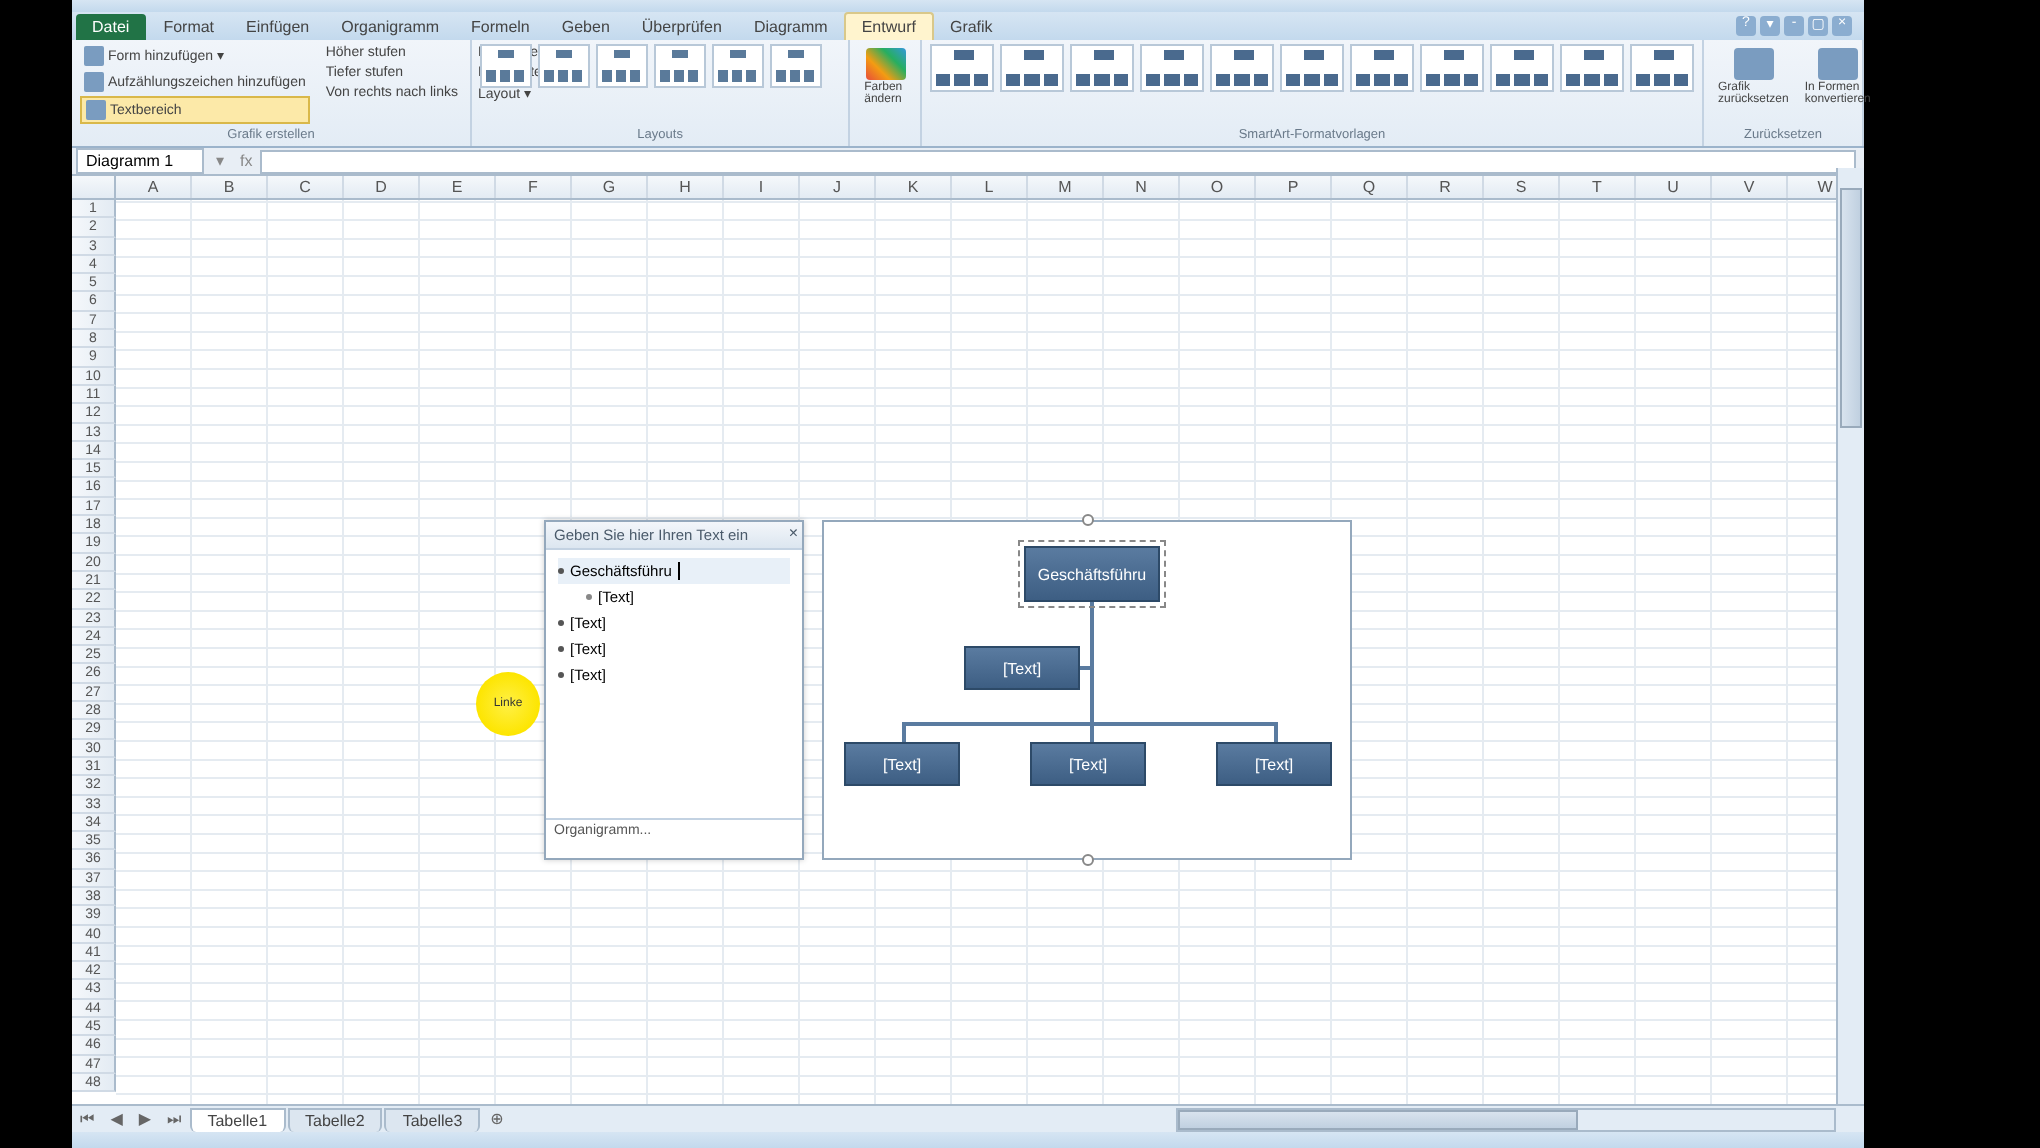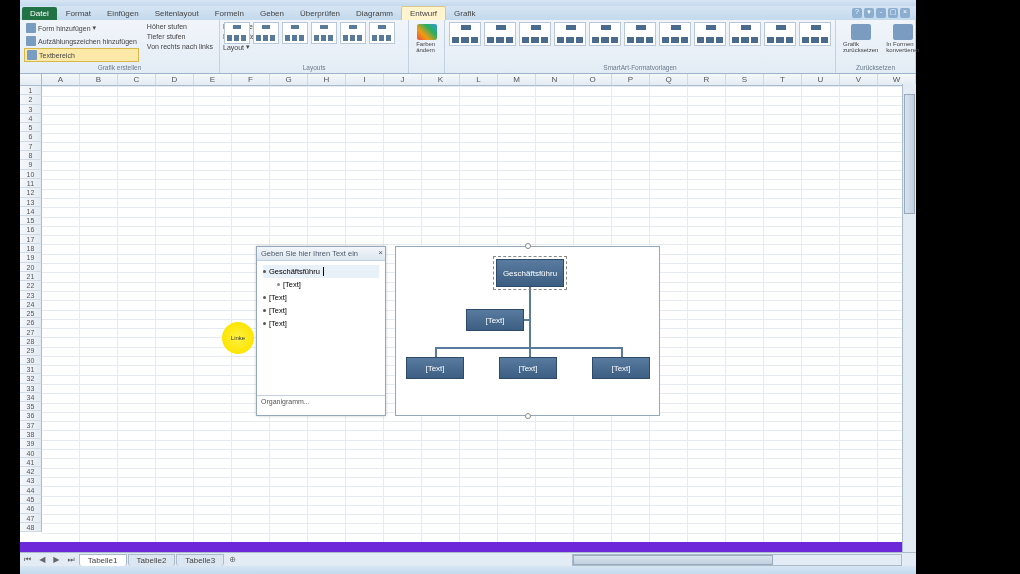--- a/index.html
+++ b/index.html
@@ -1,17 +1,17 @@
 <!DOCTYPE html>
 <html><head>
   <meta charset="utf-8">
   <style>
     * { margin: 0; padding: 0; box-sizing: border-box; font-family: 'Segoe UI', Tahoma, sans-serif; }
     body { background: #000; width: 1020px; height: 574px; overflow: hidden; }
-    .app { position: absolute; left: 20px; top: 0; width: 896px; height: 574px; background: #6d28d9; }
+    .app { position: absolute; left: 36px; top: 0; width: 896px; height: 574px; background: #fef9c3; }
     
     
     .titlebar { height: 6px; background: linear-gradient(#d6e5f3, #c3d9ed); }
     
     
     .tabs { height: 14px; background: linear-gradient(#d6e5f3, #c3d9ed); display: flex; align-items: end; padding-left: 2px; font-size: 8px; }
     .filetab { background: #217346; color: #fff; padding: 2px 8px; border-radius: 2px 2px 0 0; margin-right: 1px; }
     .tab { padding: 2px 8px; color: #444; cursor: pointer; }
     .tab.active2 { background: #fff4ce; border: 1px solid #d9c88a; border-bottom: none; border-radius: 2px 2px 0 0; }
     .helpbtn { position: absolute; right: 6px; top: 8px; display: flex; gap: 2px; }
@@ -98,21 +98,21 @@
 </head>
 <body>
 
 <div class="app">
   <div class="titlebar"></div>
 
   <div class="tabs">
     <div class="filetab">Datei</div>
     <div class="tab">Format</div>
     <div class="tab">Einfügen</div>
-    <div class="tab">Seitenlayout</div>
+    <div class="tab">Organigramm</div>
     <div class="tab">Formeln</div>
     <div class="tab">Geben</div>
     <div class="tab">Überprüfen</div>
     <div class="tab">Diagramm</div>
     <div class="tab active2">Entwurf</div>
     <div class="tab">Grafik</div>
     <div class="helpbtn">
       <span>?</span>
       <span>▾</span>
       <span>-</span>
@@ -280,20 +280,26 @@
           </div>
         <div class="rbtn-large">
             <div class="bigico"></div>
             <span style="font-size:6px">In Formen konvertieren</span>
           </div>
       </div>
       <div class="rgroup-label">Zurücksetzen</div>
     </div>
   </div>
 
+  <div class="fxbar">
+    <div class="namebox">Diagramm 1</div>
+    <span style="padding:0 4px;color:#888">▾</span>
+    <span style="padding:0 4px;color:#888">fx</span>
+    <div class="fxinput"></div>
+  </div>
 
   <div class="gridwrap">
     <div class="colheaders">
       <div class="corner"></div>
       <div class="colh">A</div>
       <div class="colh">B</div>
       <div class="colh">C</div>
       <div class="colh">D</div>
       <div class="colh">E</div>
       <div class="colh">F</div>

